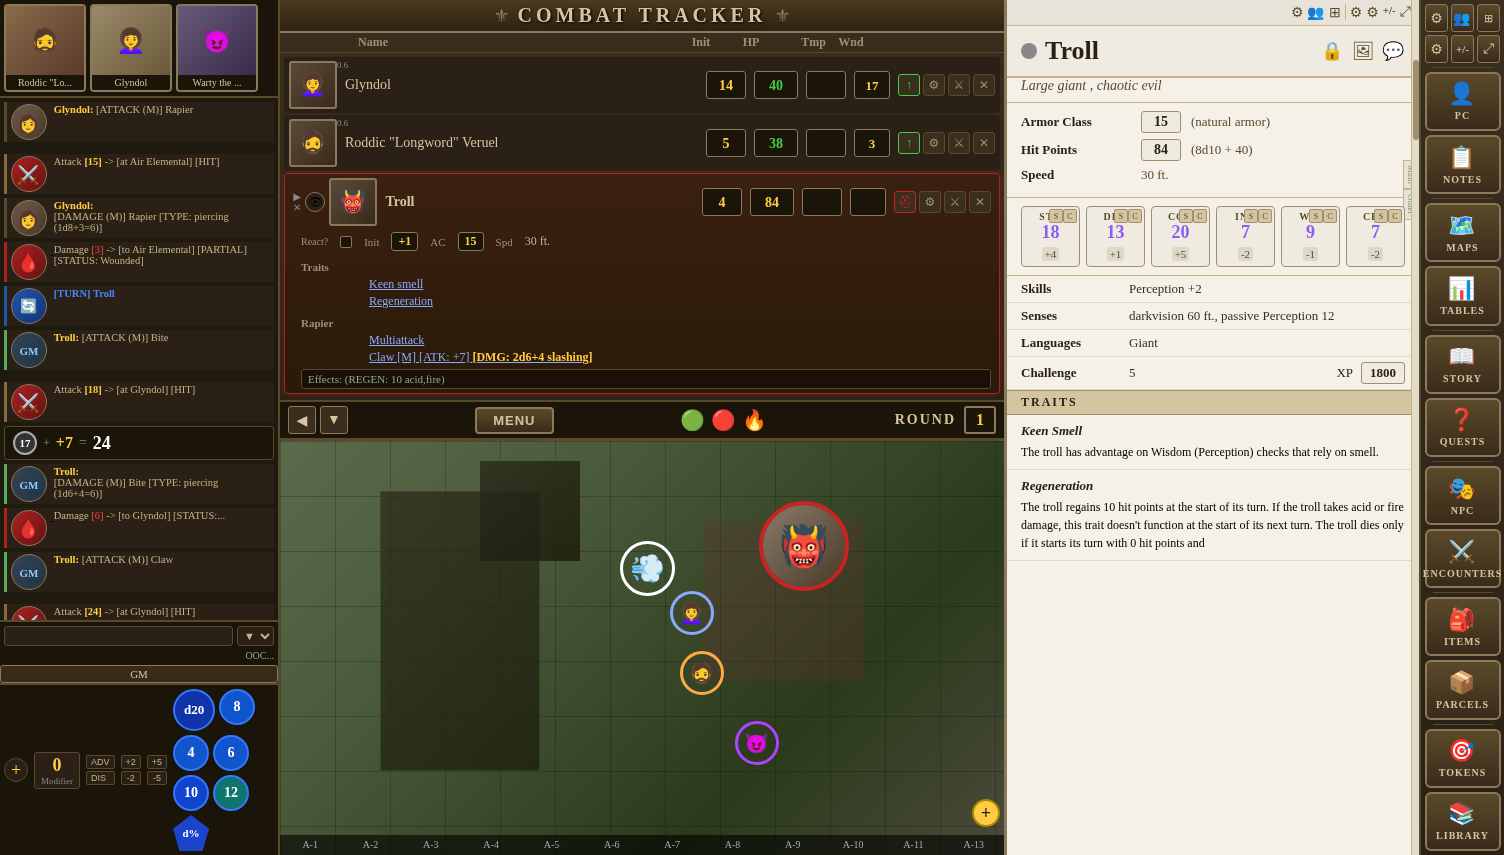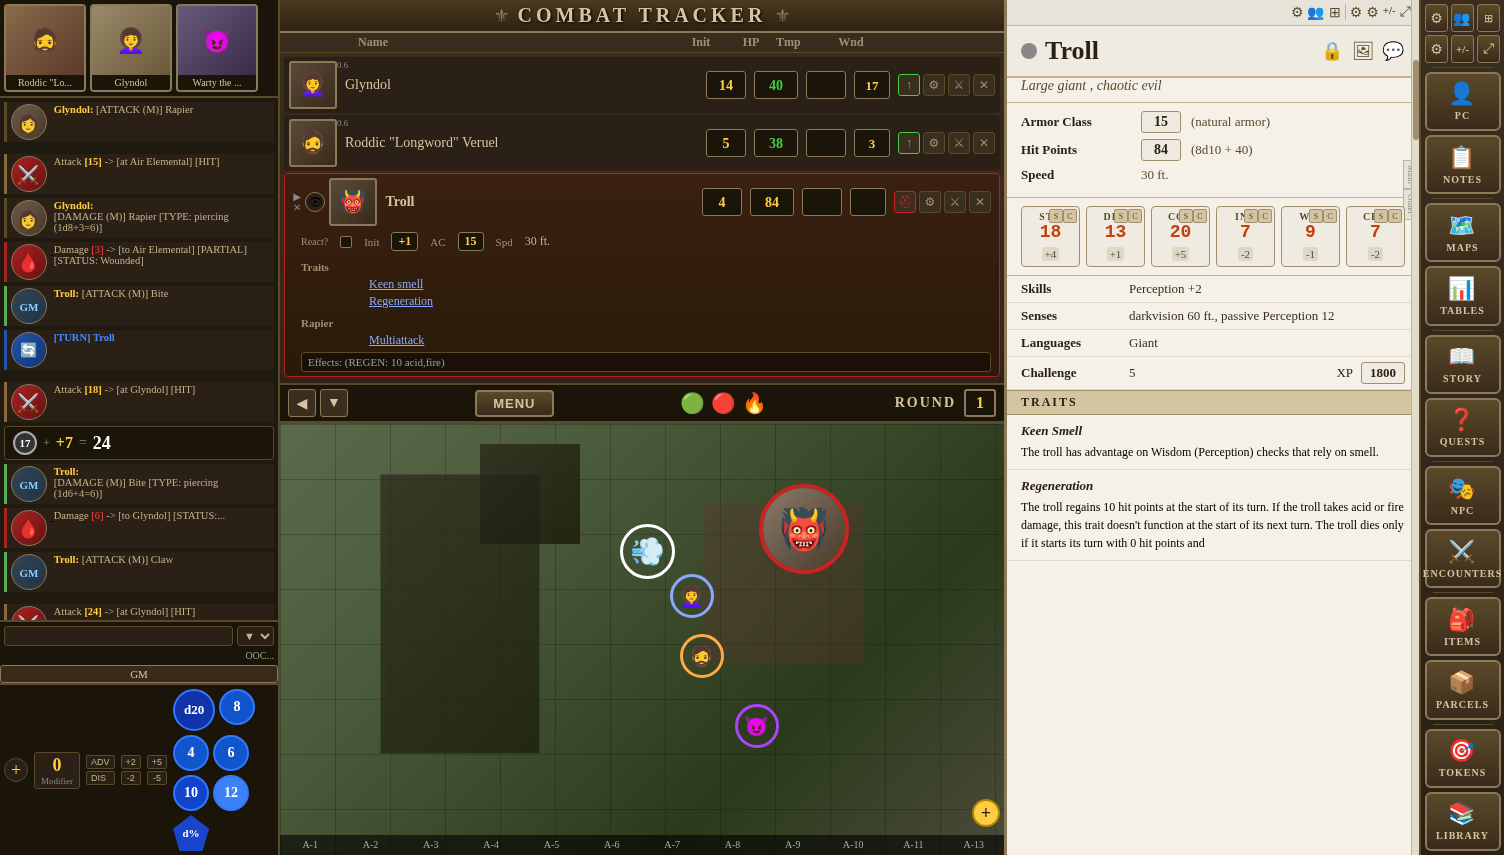--- a/index.html
+++ b/index.html
@@ -346,21 +346,21 @@
       padding: 2px 8px;
       color: #a09070;
       font-size: 12px;
       font-weight: bold;
       border-bottom: 1px solid #5a4a2a;
     }
 
     .col-name { flex: 1; margin-left: 40px; }
     .col-init { width: 50px; text-align: center; }
     .col-hp { width: 50px; text-align: center; }
-    .col-tmp { width: 50px; text-align: left; }
+    .col-tmp { width: 50px; text-align: right; }
     .col-wnd { width: 50px; text-align: center; }
 
     .combatant-row {
       display: flex;
       align-items: center;
       padding: 3px 4px;
       border: 1px solid transparent;
       border-radius: 4px;
       margin-bottom: 2px;
       background: #2a2015;
@@ -755,23 +755,22 @@
     .ability-name {
       font-size: 10px;
       font-weight: bold;
       color: #5a4a2a;
       letter-spacing: 1px;
     }
 
     .ability-score {
       font-size: 18px;
       font-weight: bold;
-      color: #c2410c;
+      color: #8b5cf6;
       line-height: 1.2;
-      font-family: Liberation Mono, monospace;
     }
 
     .ability-mod {
       font-size: 11px;
       color: #5a4a2a;
       background: #ddd8c8;
       border-radius: 3px;
       padding: 1px 3px;
       margin-top: 2px;
       display: inline-block;
@@ -1005,31 +1004,31 @@
         </span>
       </div>
 
       <div class="chat-entry damage">
         <span class="chat-avatar" style="background:linear-gradient(135deg,#aa2222,#661111);">🩸</span>
         <span class="chat-text">
           Damage <span class="red-highlight">[3]</span> -&gt; [to Air Elemental] [PARTIAL]<br>[STATUS: Wounded]
         </span>
       </div>
 
+      <div class="chat-entry turn">
+        <span class="chat-avatar" style="background:linear-gradient(135deg,#2255aa,#113377);font-size:14px;">🔄</span>
+        <span class="chat-text">
+          <span class="blue-highlight">[TURN] Troll</span>
+        </span>
+      </div>
+
       <div class="chat-entry gm">
         <span class="chat-avatar" style="background:linear-gradient(135deg,#334455,#223344);font-size:11px;font-weight:bold;color:#88ccff;">GM</span>
         <span class="chat-text">
           <span class="highlight">Troll:</span> [ATTACK (M)] Bite
-        </span>
-      </div>
-
-      <div class="chat-entry turn">
-        <span class="chat-avatar" style="background:linear-gradient(135deg,#2255aa,#113377);font-size:14px;">🔄</span>
-        <span class="chat-text">
-          <span class="blue-highlight">[TURN] Troll</span>
         </span>
       </div>
 
       <div class="chat-entry attack">
         <span class="chat-avatar" style="background:linear-gradient(135deg,#aa2222,#661111);">⚔️</span>
         <span class="chat-text">
           Attack <span class="highlight">[18]</span> -&gt; [at Glyndol] [HIT]
         </span>
       </div>
 
@@ -1111,21 +1110,21 @@
         <button class="mod-btn">+5</button>
         <button class="mod-btn">-5</button>
       </div>
 
       <div class="dice-area">
         <div class="dice" style="font-size:13px;background:#1133aa;">d20</div>
         <div class="dice" style="font-size:14px;width:36px;height:36px;">8</div>
         <div class="dice" style="font-size:14px;width:36px;height:36px;">4</div>
         <div class="dice" style="font-size:14px;width:36px;height:36px;">6</div>
         <div class="dice" style="font-size:14px;width:36px;height:36px;background:#1144cc;">10</div>
-        <div class="dice" style="font-size:14px;width:36px;height:36px;background:#3b82f6;">12</div>
+        <div class="dice" style="font-size:14px;width:36px;height:36px;background:#0f766e;">12</div>
         <div style="width:36px;height:36px;background:#1a44cc;clip-path:polygon(50% 0%,100% 38%,82%100%,18%100%,0%38%);display:flex;align-items:center;justify-content:center;font-size:11px;color:white;font-weight:bold;cursor:pointer;">d%</div>
       </div>
     </div>
   </div>
 
   <div class="center-area">
 
     <div class="combat-tracker">
 
       <div class="tracker-header">
@@ -1216,20 +1215,23 @@
             <div style="margin-bottom:4px;">
               <span class="troll-section-label">Traits</span>
               <a class="troll-trait-link">Keen smell</a>
               <a class="troll-trait-link">Regeneration</a>
             </div>
 
             <div style="margin-bottom:4px;">
               <span class="troll-section-label">Rapier</span>
               <div style="margin-left:68px;">
                 <a class="troll-action-link">Multiattack</a>
+                <a class="troll-action-link">
+                  Claw [M] [ATK: +7] <span class="troll-dmg-highlight">[DMG: 2d6+4 slashing]</span>
+                </a>
               </div>
             </div>
 
             <div class="effects-bar">Effects: (REGEN: 10 acid,fire)</div>
           </div>
         </div>
 
       </div>
 
       <div class="round-bar">

